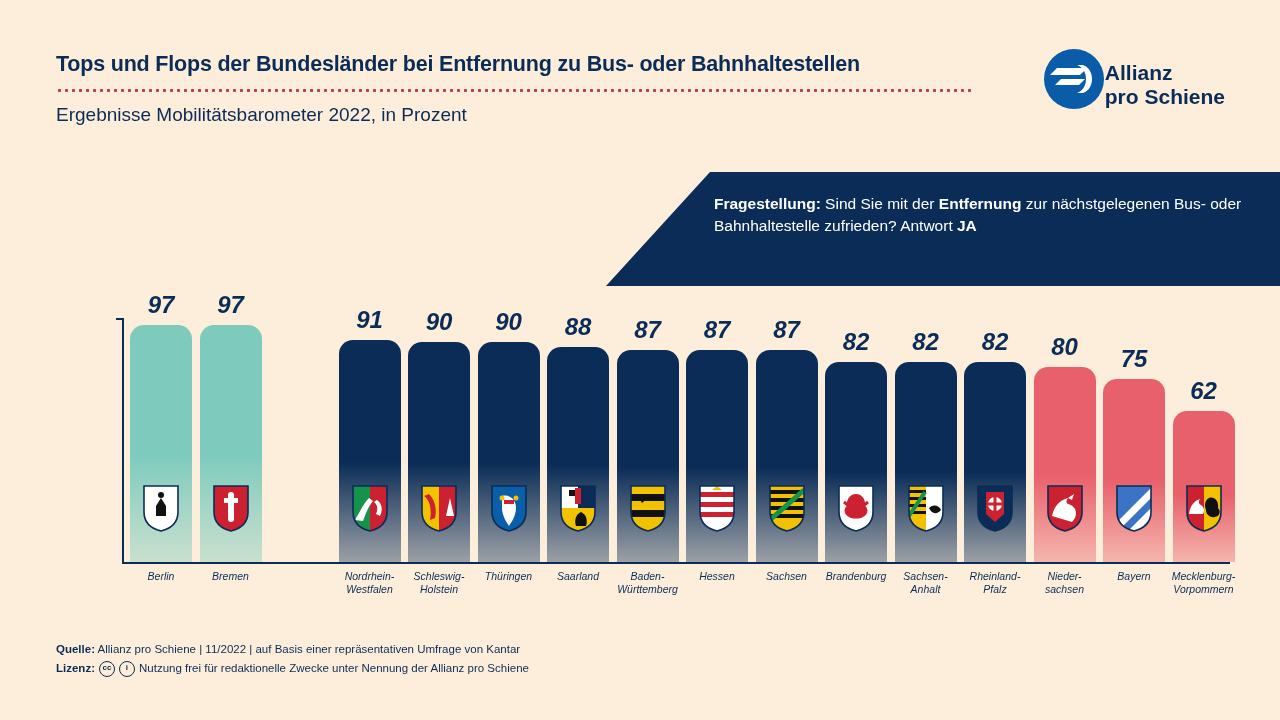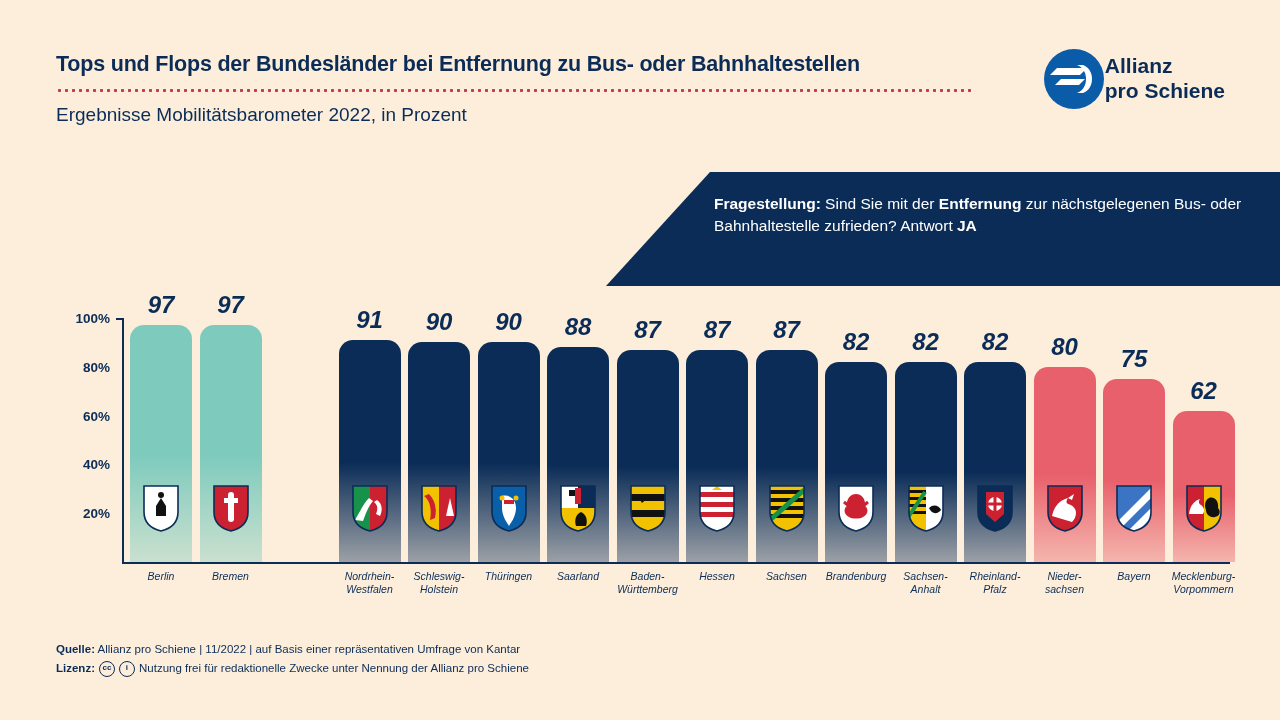--- a/index.html
+++ b/index.html
@@ -45,21 +45,21 @@
     color: #0a2c57;
     font-weight: normal;
   }
 
   
   .logo {
     position: absolute;
     right: 55px;
     top: 48px;
     display: flex;
-    align-items: center;
+    align-items: flex-end;
   }
   .logo-mark {
     width: 62px;
     height: 62px;
     flex: 0 0 auto;
   }
   .logo-text {
     font-size: 21px;
     font-weight: bold;
     line-height: 1.17;
@@ -232,27 +232,20 @@
 <div class="callout">
   <svg class="callout-bg" viewBox="0 0 674 114" preserveAspectRatio="none">
     <polygon points="104,0 674,0 674,114 0,114" fill="#0a2c57"></polygon>
   </svg>
   <div class="callout-text">
     <span style="font-weight:bold">Fragestellung:</span><span> Sind Sie mit der </span><span style="font-weight:bold">Entfernung</span><span> zur nächstgelegenen Bus- oder Bahnhaltestelle zufrieden? Antwort </span><span style="font-weight:bold">JA</span>
   </div>
 </div>
 
 <div class="chart">
-  <div class="y-axis-labels" id="y-axis">
-      <div class="y-tick" style="top: 18px;">100%</div>
-      <div class="y-tick" style="top: 66.8px;">80%</div>
-      <div class="y-tick" style="top: 115.6px;">60%</div>
-      <div class="y-tick" style="top: 164.4px;">40%</div>
-      <div class="y-tick" style="top: 213.2px;">20%</div>
-    </div>
   <div class="axis-line"></div>
   <div class="axis-cap" style="top:18px"></div>
   <div class="baseline"></div>
   <div class="bars" id="bars">
       <div class="bar-col" style="left: 0px; height: 236.68px;">
         <div class="bar-shape" style="height: 236.68px; background: linear-gradient(rgb(126, 203, 189) 55%, rgba(126, 203, 189, 0.4) 100%);">
           <svg class="crest" viewBox="0 0 38 48">
             <defs>
               <clipPath id="cl0">
                 <path d="M2 2 H36 V28 C36 40 27 45 19 47 C11 45 2 40 2 28 Z"></path>

